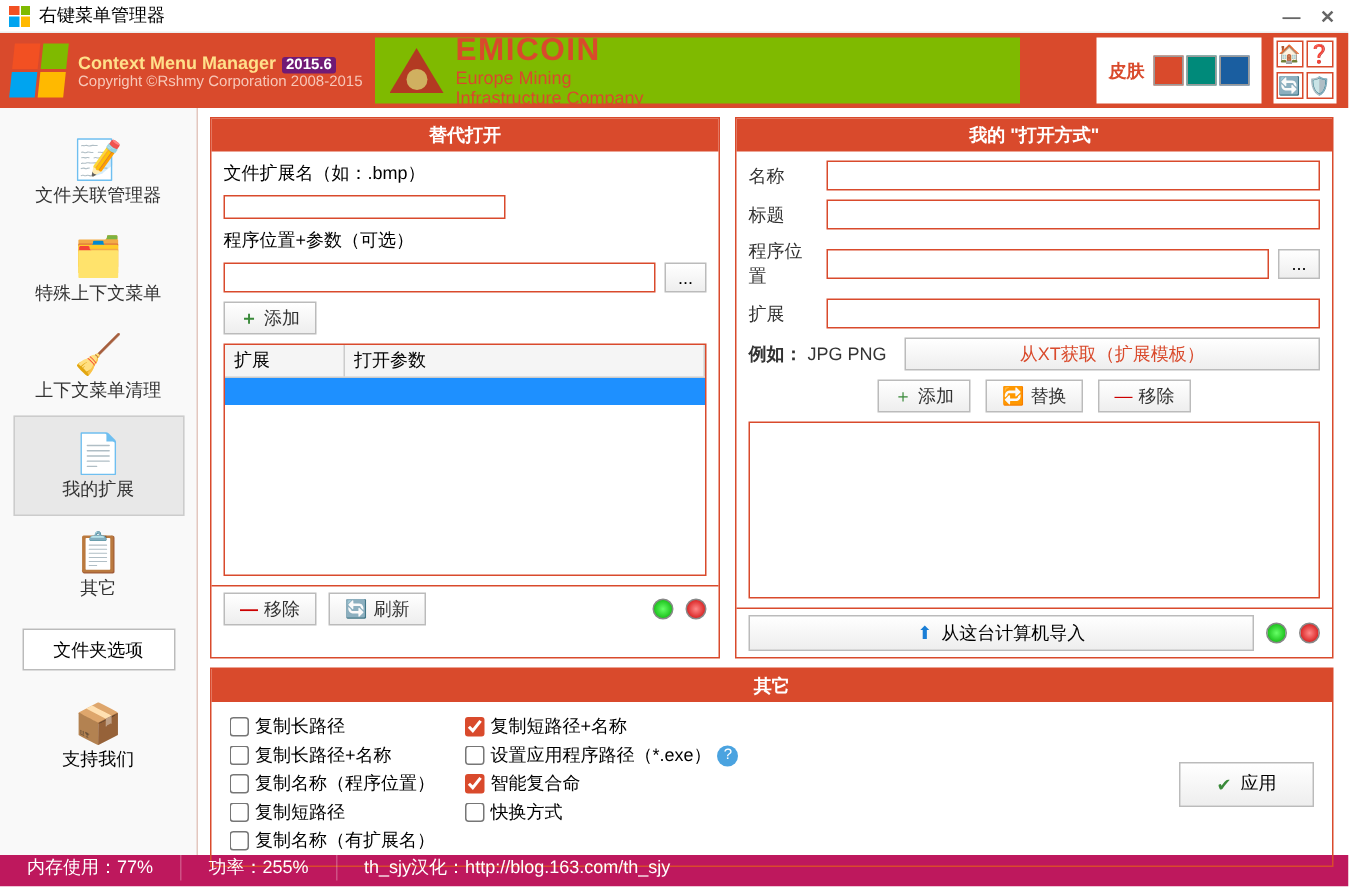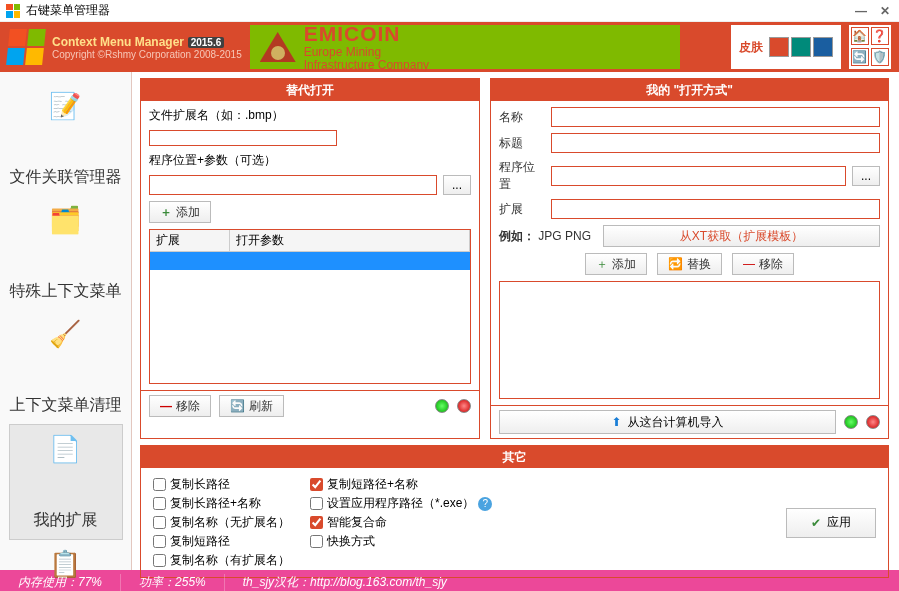--- a/index.html
+++ b/index.html
@@ -7,39 +7,39 @@
 .titlebar { height: 22px; background: #fff; display: flex; align-items: center; padding: 0 6px; border-bottom: 1px solid #eee; }
 .titlebar .logo-sq { width: 14px; height: 14px; display: grid; grid-template: 1fr 1fr / 1fr 1fr; gap: 1px; margin-right: 6px; }
 .titlebar .logo-sq span:nth-child(1){background:#f25022}.titlebar .logo-sq span:nth-child(2){background:#7fba00}.titlebar .logo-sq span:nth-child(3){background:#00a4ef}.titlebar .logo-sq span:nth-child(4){background:#ffb900}
 .titlebar .spacer { flex: 1; }
 .titlebar .winbtn { width: 16px; text-align: center; color: #666; cursor: default; margin-left: 8px; font-weight: bold; }
 .header { height: 50px; background: #d94a2c; display: flex; align-items: center; padding: 4px 8px; gap: 8px; }
 .brandbox { display: flex; align-items: center; gap: 8px; }
 .winlogo { width: 36px; height: 36px; display: grid; grid-template: 1fr 1fr / 1fr 1fr; gap: 2px; transform: skewX(-6deg); }
 .winlogo span:nth-child(1){background:#f25022}.winlogo span:nth-child(2){background:#7fba00}.winlogo span:nth-child(3){background:#00a4ef}.winlogo span:nth-child(4){background:#ffb900}
 .brandtxt .line1 { color: #ffe08a; font-weight: bold; font-size: 13px; }
-.brandtxt .ver { background: #404040; color: #fff; padding: 0 3px; border-radius: 2px; font-size: 10px; }
+.brandtxt .ver { background: #701a75; color: #fff; padding: 0 3px; border-radius: 2px; font-size: 10px; }
 .brandtxt .line2 { color: #f7c7b8; font-size: 10px; }
 .adbanner { background: #7fba00; height: 44px; flex: 0 0 430px; display: flex; align-items: center; gap: 8px; padding: 0 10px; }
 .adbanner .ico { width: 36px; height: 30px; background: #b33a22; clip-path: polygon(50% 0,100% 100%,0 100%); position: relative; }
 .adbanner .ico::after { content:""; position:absolute; width:14px; height:14px; background:#d0b060; border-radius:50%; left:11px; top:14px; }
 .adbanner .t1 { color: #d94a2c; font-weight: bold; font-size: 21px; letter-spacing: 1px; }
 .adbanner .t2 { color: #d94a2c; font-size: 9px; line-height: 1.1; }
 .header .spacer { flex: 1; }
 .skinbox { background: #fff; height: 44px; display: flex; align-items: center; padding: 0 8px; gap: 6px; }
 .skinlabel { color: #d94a2c; font-weight: bold; }
 .skinbox .sw { width: 20px; height: 20px; border: 1px solid #999; cursor: pointer; }
 .iconpanel { background: #fff; height: 44px; display: grid; grid-template: 1fr 1fr / 1fr 1fr; gap: 2px; padding: 2px; }
 .iconpanel .ib { width: 18px; height: 18px; border: 1px solid #d94a2c; display: flex; align-items: center; justify-content: center; cursor: pointer; font-size: 12px; }
 .main { display: flex; height: 498px; }
 .sidebar { width: 132px; background: #f9f9f9; border-right: 1px solid #e3c7bf; display: flex; flex-direction: column; align-items: center; padding-top: 10px; gap: 2px; }
 .sideitem { width: 114px; padding: 8px 0; text-align: center; cursor: pointer; color: #444; }
 .sideitem.active { background: #e8e8e8; border: 1px solid #ccc; }
 .sideitem .sicon { height: 32px; display: flex; align-items: center; justify-content: center; font-size: 26px; }
-.sideitem .slabel { font-size: 16px; color: #333; margin-top: 45px; }
+.sideitem .slabel { font-size: 12px; color: #333; }
 .sidebtn { width: 102px; height: 28px; border: 1px solid #bbb; background: #fff; margin-top: 8px; cursor: pointer; }
 .support { margin-top: 18px; text-align: center; }
 .support .sicon { font-size: 26px; color: #d48a3c; }
 .content { flex: 1; padding: 6px 10px 4px 8px; display: flex; flex-direction: column; gap: 6px; }
 .row1 { display: flex; gap: 10px; }
 .panel { border: 1px solid #d94a2c; flex: 1; display: flex; flex-direction: column; }
 .panelhead { background: #d94a2c; color: #fff; text-align: center; font-weight: bold; height: 22px; line-height: 22px; }
 .panelbody { padding: 6px 8px; display: flex; flex-direction: column; gap: 6px; }
 .panel.left { flex: 0 0 340px; }
 .formrow { display: flex; align-items: center; gap: 6px; }
@@ -62,21 +62,21 @@
 .example { color: #333; }
 .btnrow { display: flex; gap: 10px; justify-content: center; }
 .textarea { border: 1px solid #d94a2c; flex: 1; min-height: 118px; background: #fff; }
 .importbtn { flex: 1; height: 24px; border: 1px solid #bbb; background: linear-gradient(#fff,#eee); display: flex; align-items: center; justify-content: center; gap: 6px; cursor: pointer; }
 .panel.misc .panelbody { flex-direction: row; gap: 20px; padding: 8px 12px; }
 .cklist { display: flex; flex-direction: column; gap: 2px; }
 .ck { display: flex; align-items: center; gap: 4px; }
 .ck input { width: 13px; height: 13px; accent-color: #d94a2c; }
 .applybtn { width: 90px; height: 30px; border: 1px solid #bbb; background: linear-gradient(#fff,#eee); display: flex; align-items: center; justify-content: center; gap: 6px; cursor: pointer; margin-left: auto; align-self: center; }
 .help-q { width: 14px; height: 14px; border-radius: 50%; background: #4aa3e0; color: #fff; display: inline-flex; align-items: center; justify-content: center; font-size: 10px; }
-.statusbar { height: 21px; background: #ec4899; color: #fff; display: flex; align-items: flex-end; font-style: italic; }
+.statusbar { height: 21px; background: #be185d; color: #fff; display: flex; align-items: flex-start; }
 .statusbar .cell { padding: 0 18px; border-right: 1px solid rgba(255,255,255,.25);}
 .statusbar .cell.mid { flex: 1; text-align: center; }
 .statusbar .cell.right { border: none; }
 .wideinput { width: 188px; }
 .f1{flex:1}
 </style>
 </head>
 <body>
 
 <div class="titlebar">
@@ -262,21 +262,21 @@
             <label class="ck">
               <input type="checkbox" style="">
               <span>复制长路径</span>
             </label>
             <label class="ck">
               <input type="checkbox" style="">
               <span>复制长路径+名称</span>
             </label>
             <label class="ck">
               <input type="checkbox" style="">
-              <span>复制名称（无扩展名）</span>
+              <span>复制名称（程序位置）</span>
             </label>
             <label class="ck">
               <input type="checkbox" style="">
               <span>复制短路径</span>
             </label>
             <label class="ck">
               <input type="checkbox" style="">
               <span>复制名称（有扩展名）</span>
             </label>
           </div>

